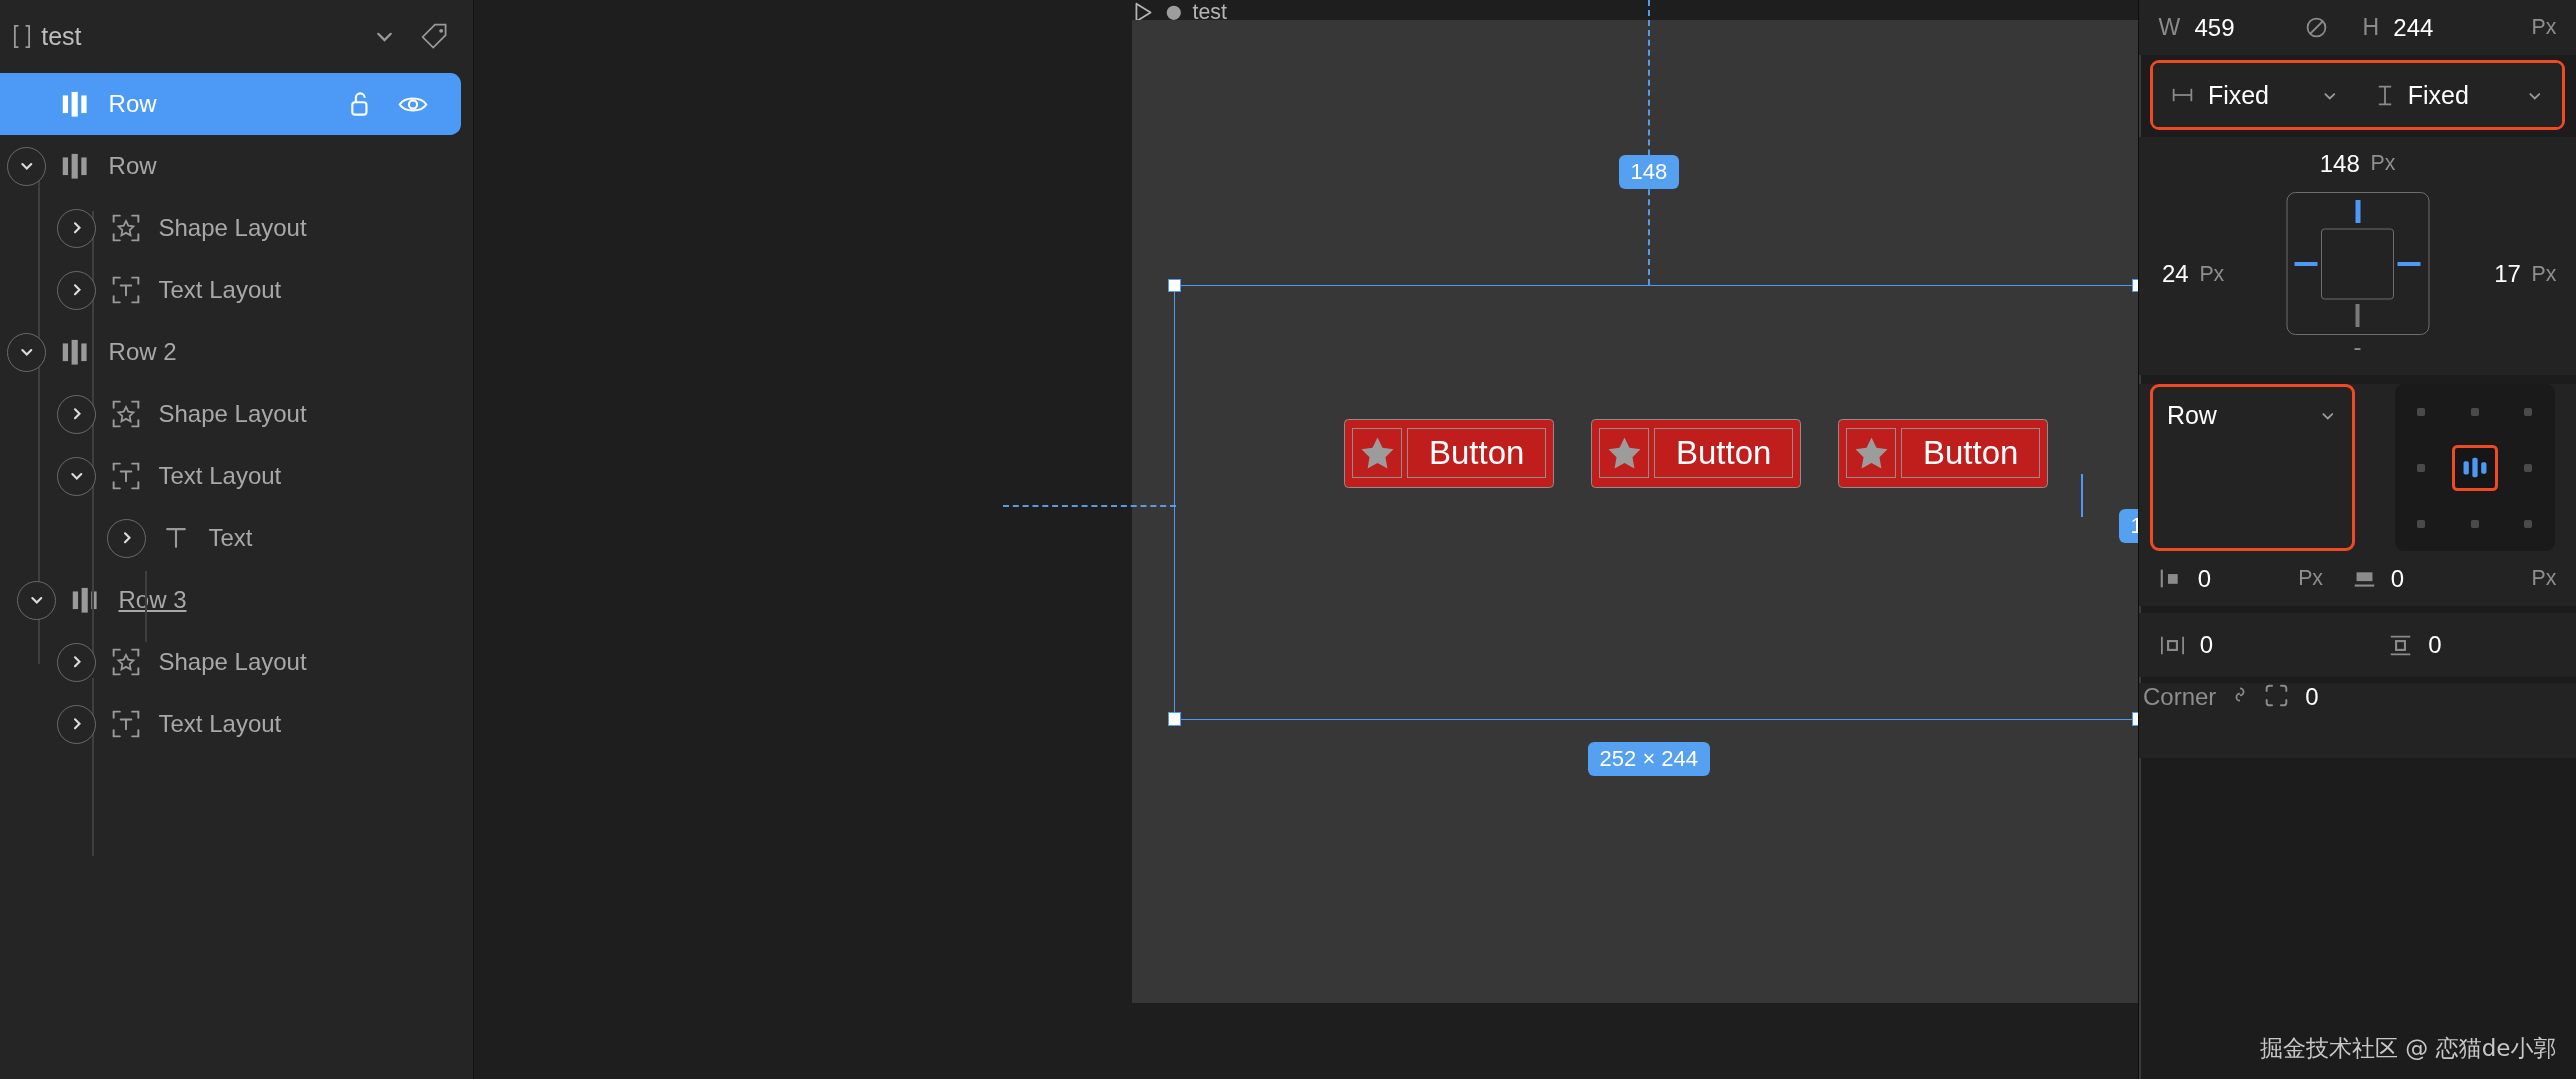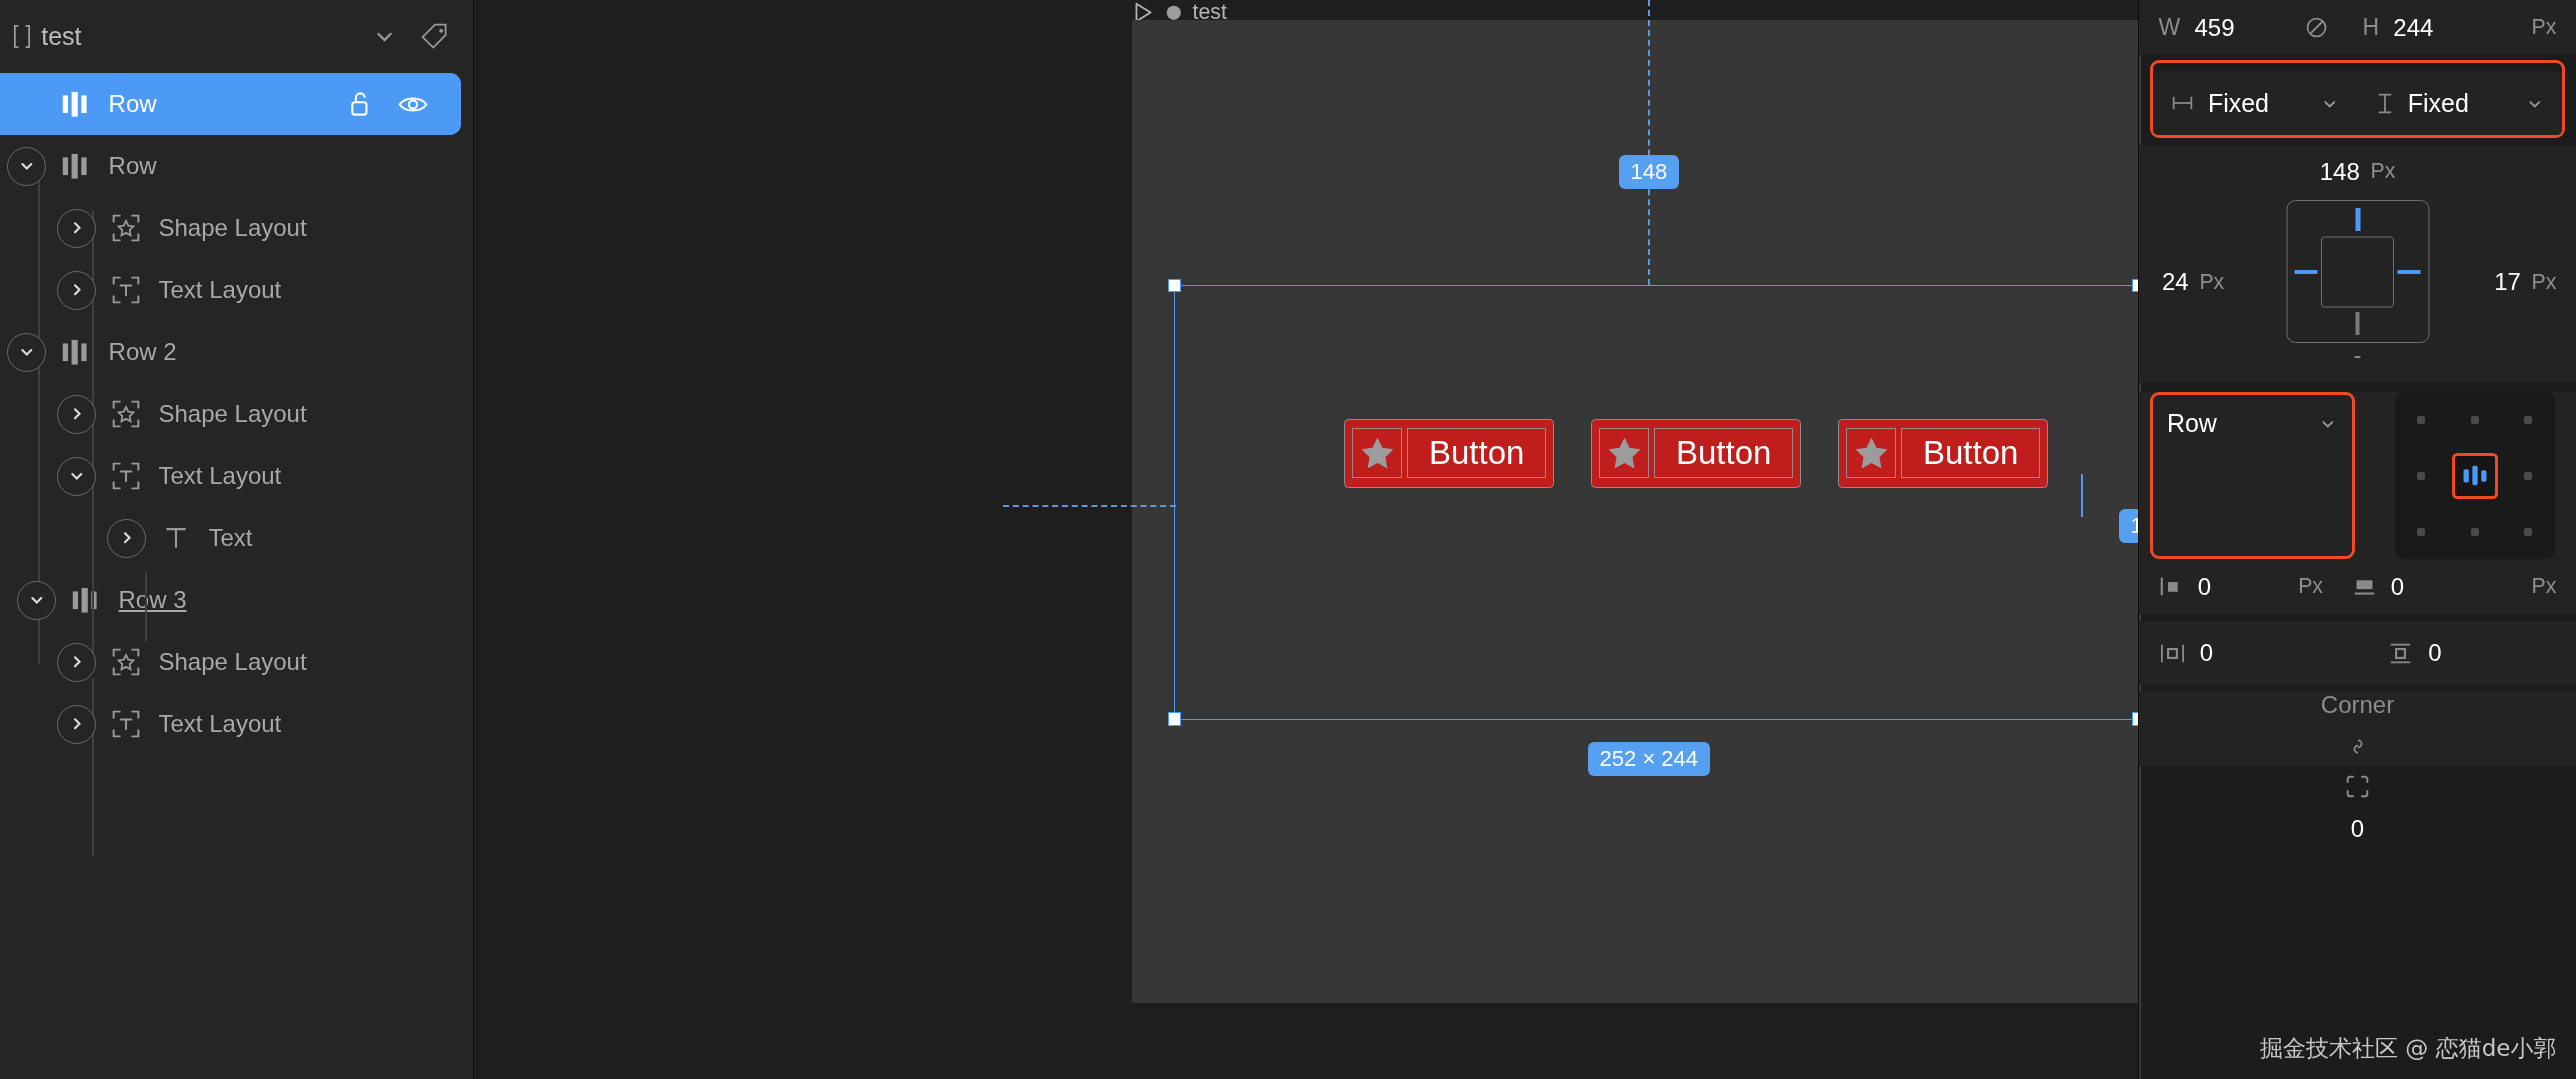--- a/index.html
+++ b/index.html
@@ -198,21 +198,21 @@
     margin: 14.2px 18px 0 18px; height: 50px; background: #2b2b2b;
     border-radius: 8px; display: flex; align-items: center; padding: 3.6px;
   }
   .pm-tab {
     flex: 1; height: 43px; border-radius: 6.2px;
     display: flex; align-items: center; justify-content: center;
     color: #9c9c9c; font-size: 24px;
   }
   .pm-tab.active { background: #4a4a4a; color: #fff; }
   .pm-vals { height: 64px; display: flex; align-items: center; padding: 0 19.6px; color:#fff; font-size:24px;}
-  .corner-row { height: 75px; display: flex; align-items: center; padding: 0 15px; gap: 16px; color:#8d8d8d; font-size: 24px; flex-direction: column;}
+  .corner-row { height: 75px; display: flex; align-items: flex-start; padding: 0 4px; gap: 16px; color:#8d8d8d; font-size: 24px;}
   .watermark {
     position: absolute; right: 19.6px; bottom: 16px;
     color: #d6d6d6; font-size: 23px; opacity: .92;
     font-family: "DejaVu Sans", sans-serif;
   }
   .divider-v { position:absolute; left:0; top:0; width:1.8px; height:100%; background:#3a3a3a;}
   svg { display: block; }
 </style>
 </head>
 <body>
@@ -496,21 +496,21 @@
               <line x1="7" y1="21" x2="21" y2="7" stroke="#8b8b8b" stroke-width="2"></line>
             </svg>
         </span>
         <span class="dim-key" style="margin-left:34px">H</span>
         <span class="dim-val">244</span>
         <span class="px-chip" style="margin-left:auto">Px</span>
       </div>
     </div>
 
     <div class="redbox" style="margin:0 10.7px;">
-      <div class="sel-row2" style="border-radius:5.3px;margin-top:8px;">
+      <div class="sel-row2" style="border-radius:5.3px;">
         <div class="dd">
           <span class="micon">
             <svg width="23" height="18" viewBox="0 0 26 20">
                 <line x1="3" y1="3" x2="3" y2="17" stroke="#8b8b8b" stroke-width="2"></line>
                 <line x1="23" y1="3" x2="23" y2="17" stroke="#8b8b8b" stroke-width="2"></line>
                 <line x1="3" y1="10" x2="23" y2="10" stroke="#8b8b8b" stroke-width="2"></line>
               </svg>
           </span>
           <span>Fixed</span>
           <span class="caret">

